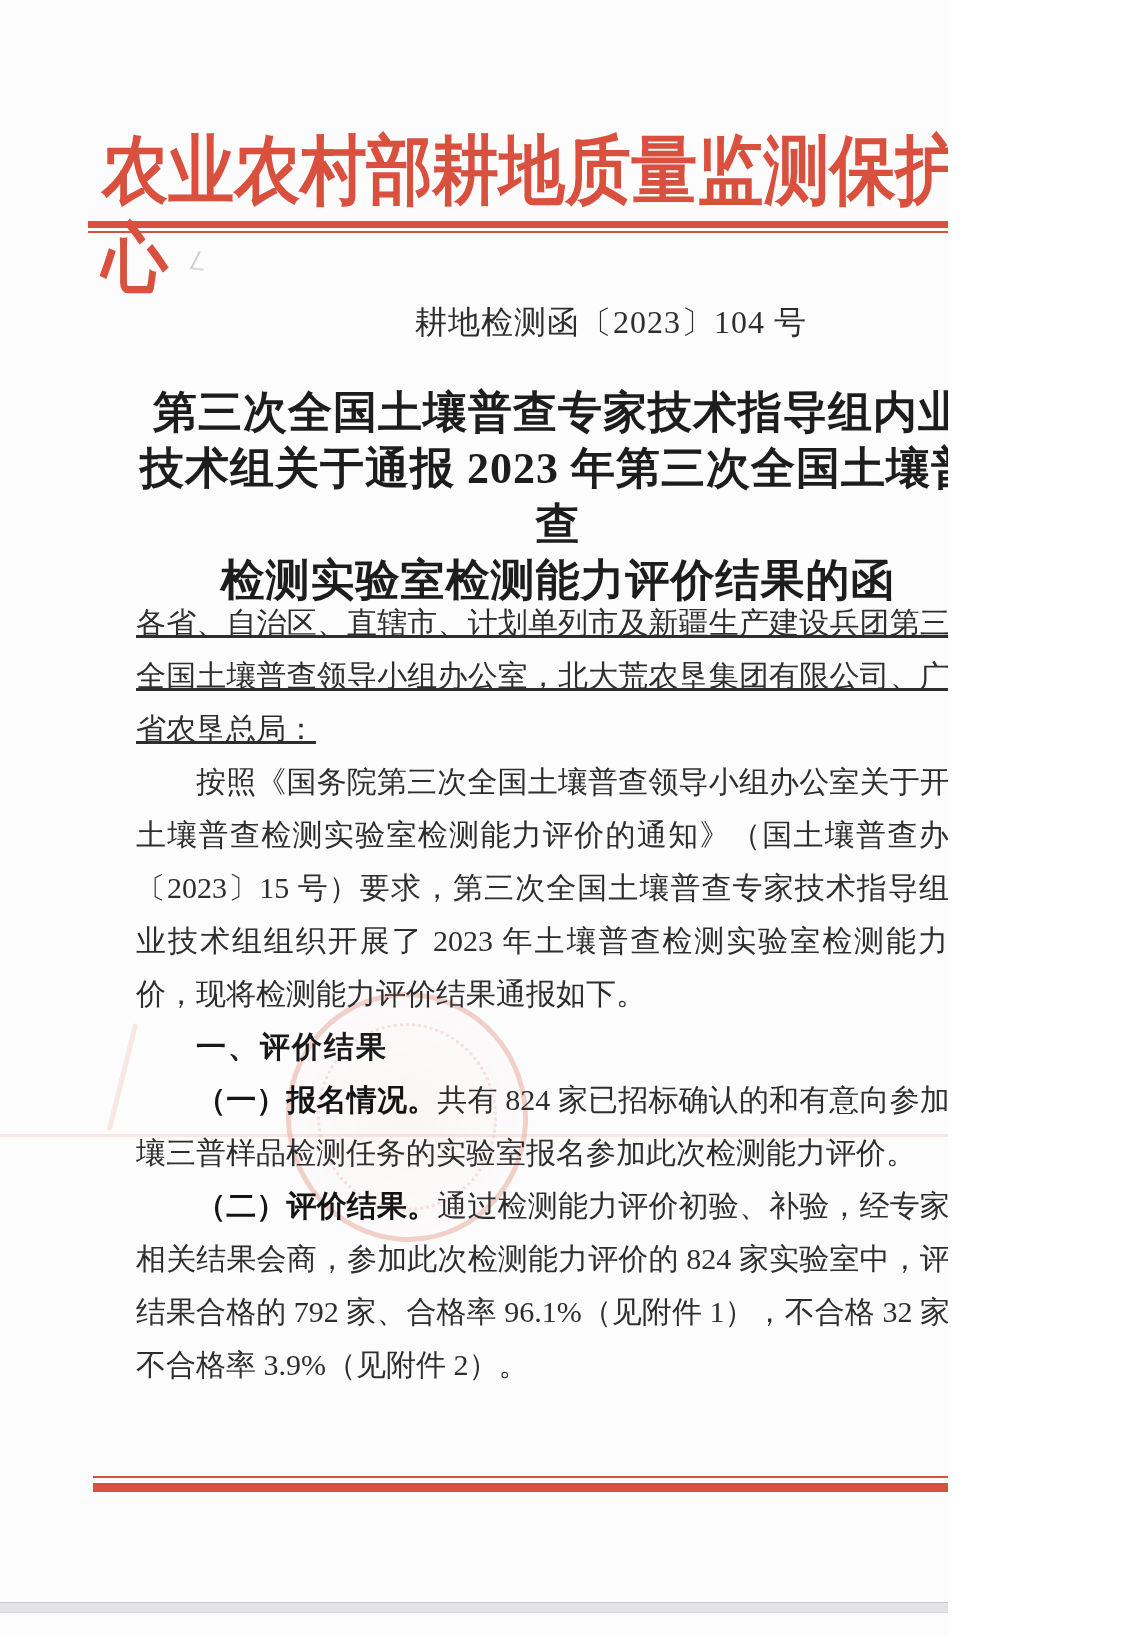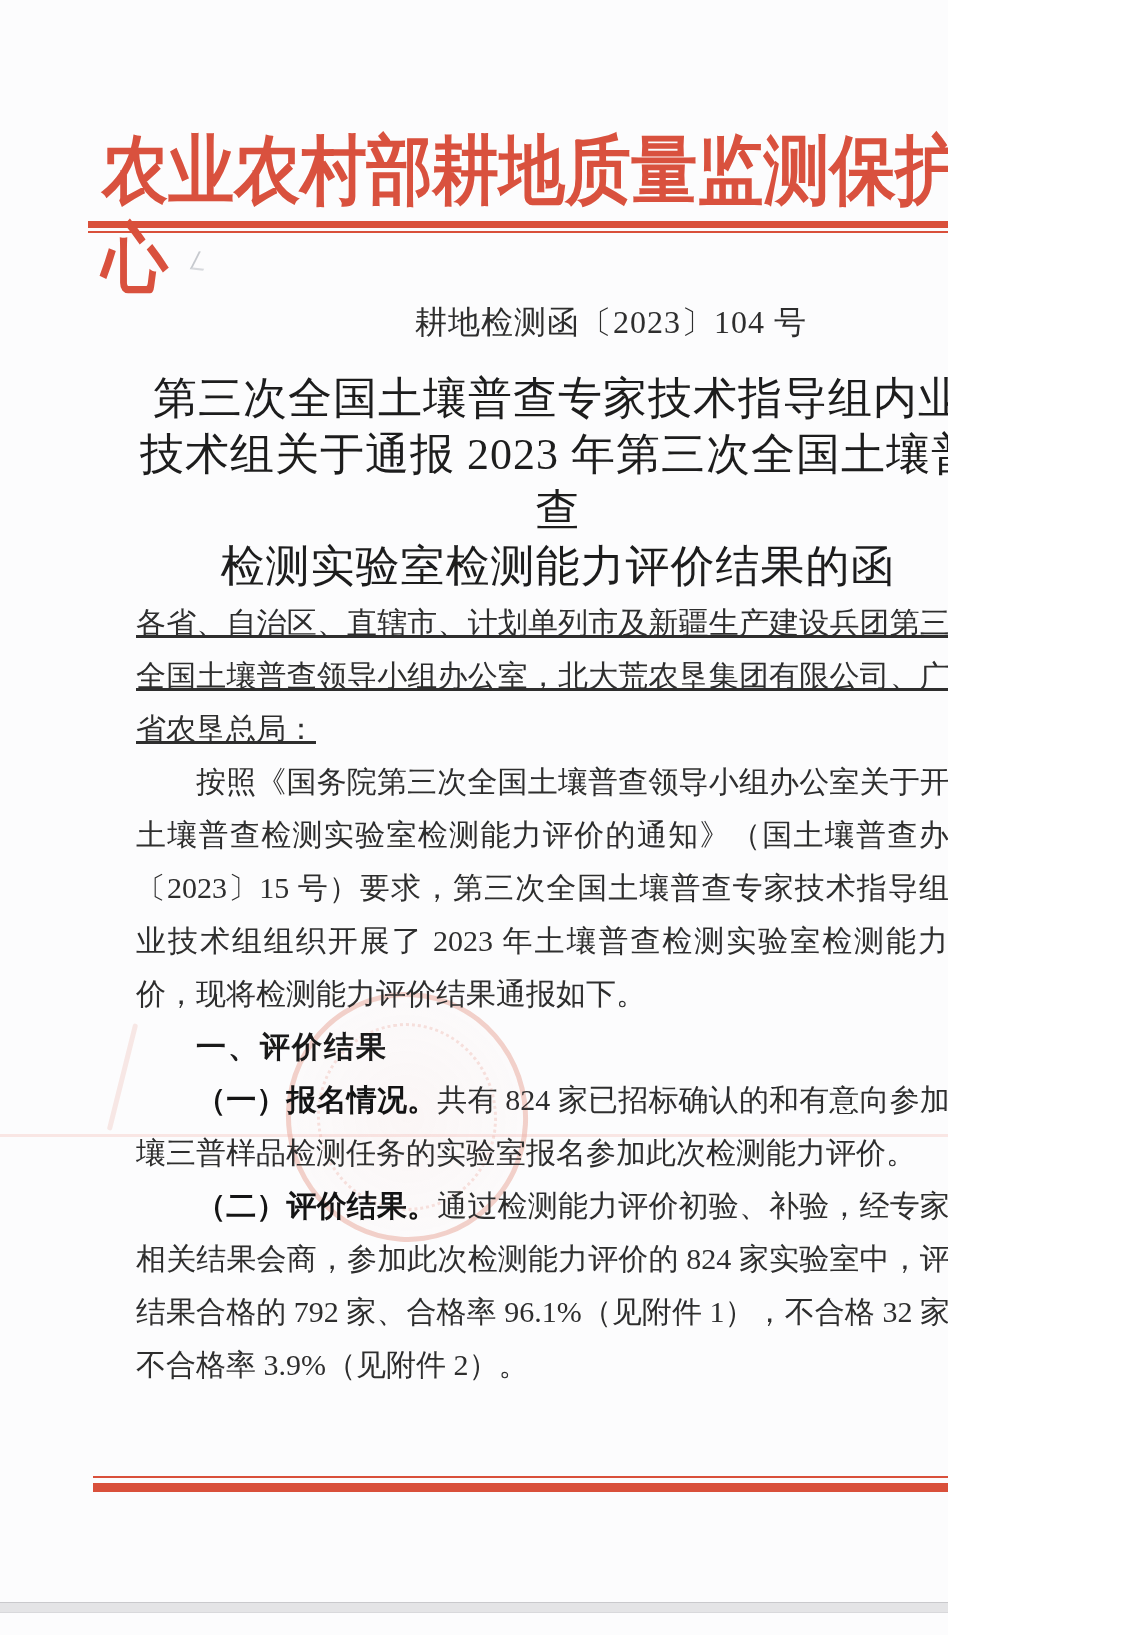--- a/index.html
+++ b/index.html
@@ -24,23 +24,23 @@
   .rule-top-thin{left:88px;top:231px;width:990px;height:2px;}
   
   .doc-number{
     position:absolute;top:262px;right:141px;
     font-size:32px;line-height:40px;color:#2e2e2e;
     letter-spacing:1px;
     margin-top:40px;
   }
   
   .doc-title{
-    position:absolute;left:136px;top:371px;width:844px;
+    position:absolute;left:136px;top:385px;width:844px;
     text-align:center;font-size:44px;line-height:56px;
-    font-weight:normal;color:#1d1d1d;letter-spacing:1px;
+    font-weight:bold;color:#1d1d1d;letter-spacing:1px;
   }
   
   .doc-body{
     position:absolute;left:136px;top:596px;width:844px;
     font-size:30px;line-height:53px;color:#2e2e2e;
     text-align:justify;
   }
   .doc-body p{margin:0;padding:0;text-indent:2em;}
   .doc-body p.no-indent{text-indent:0;text-decoration:underline;}
   .section-heading{

